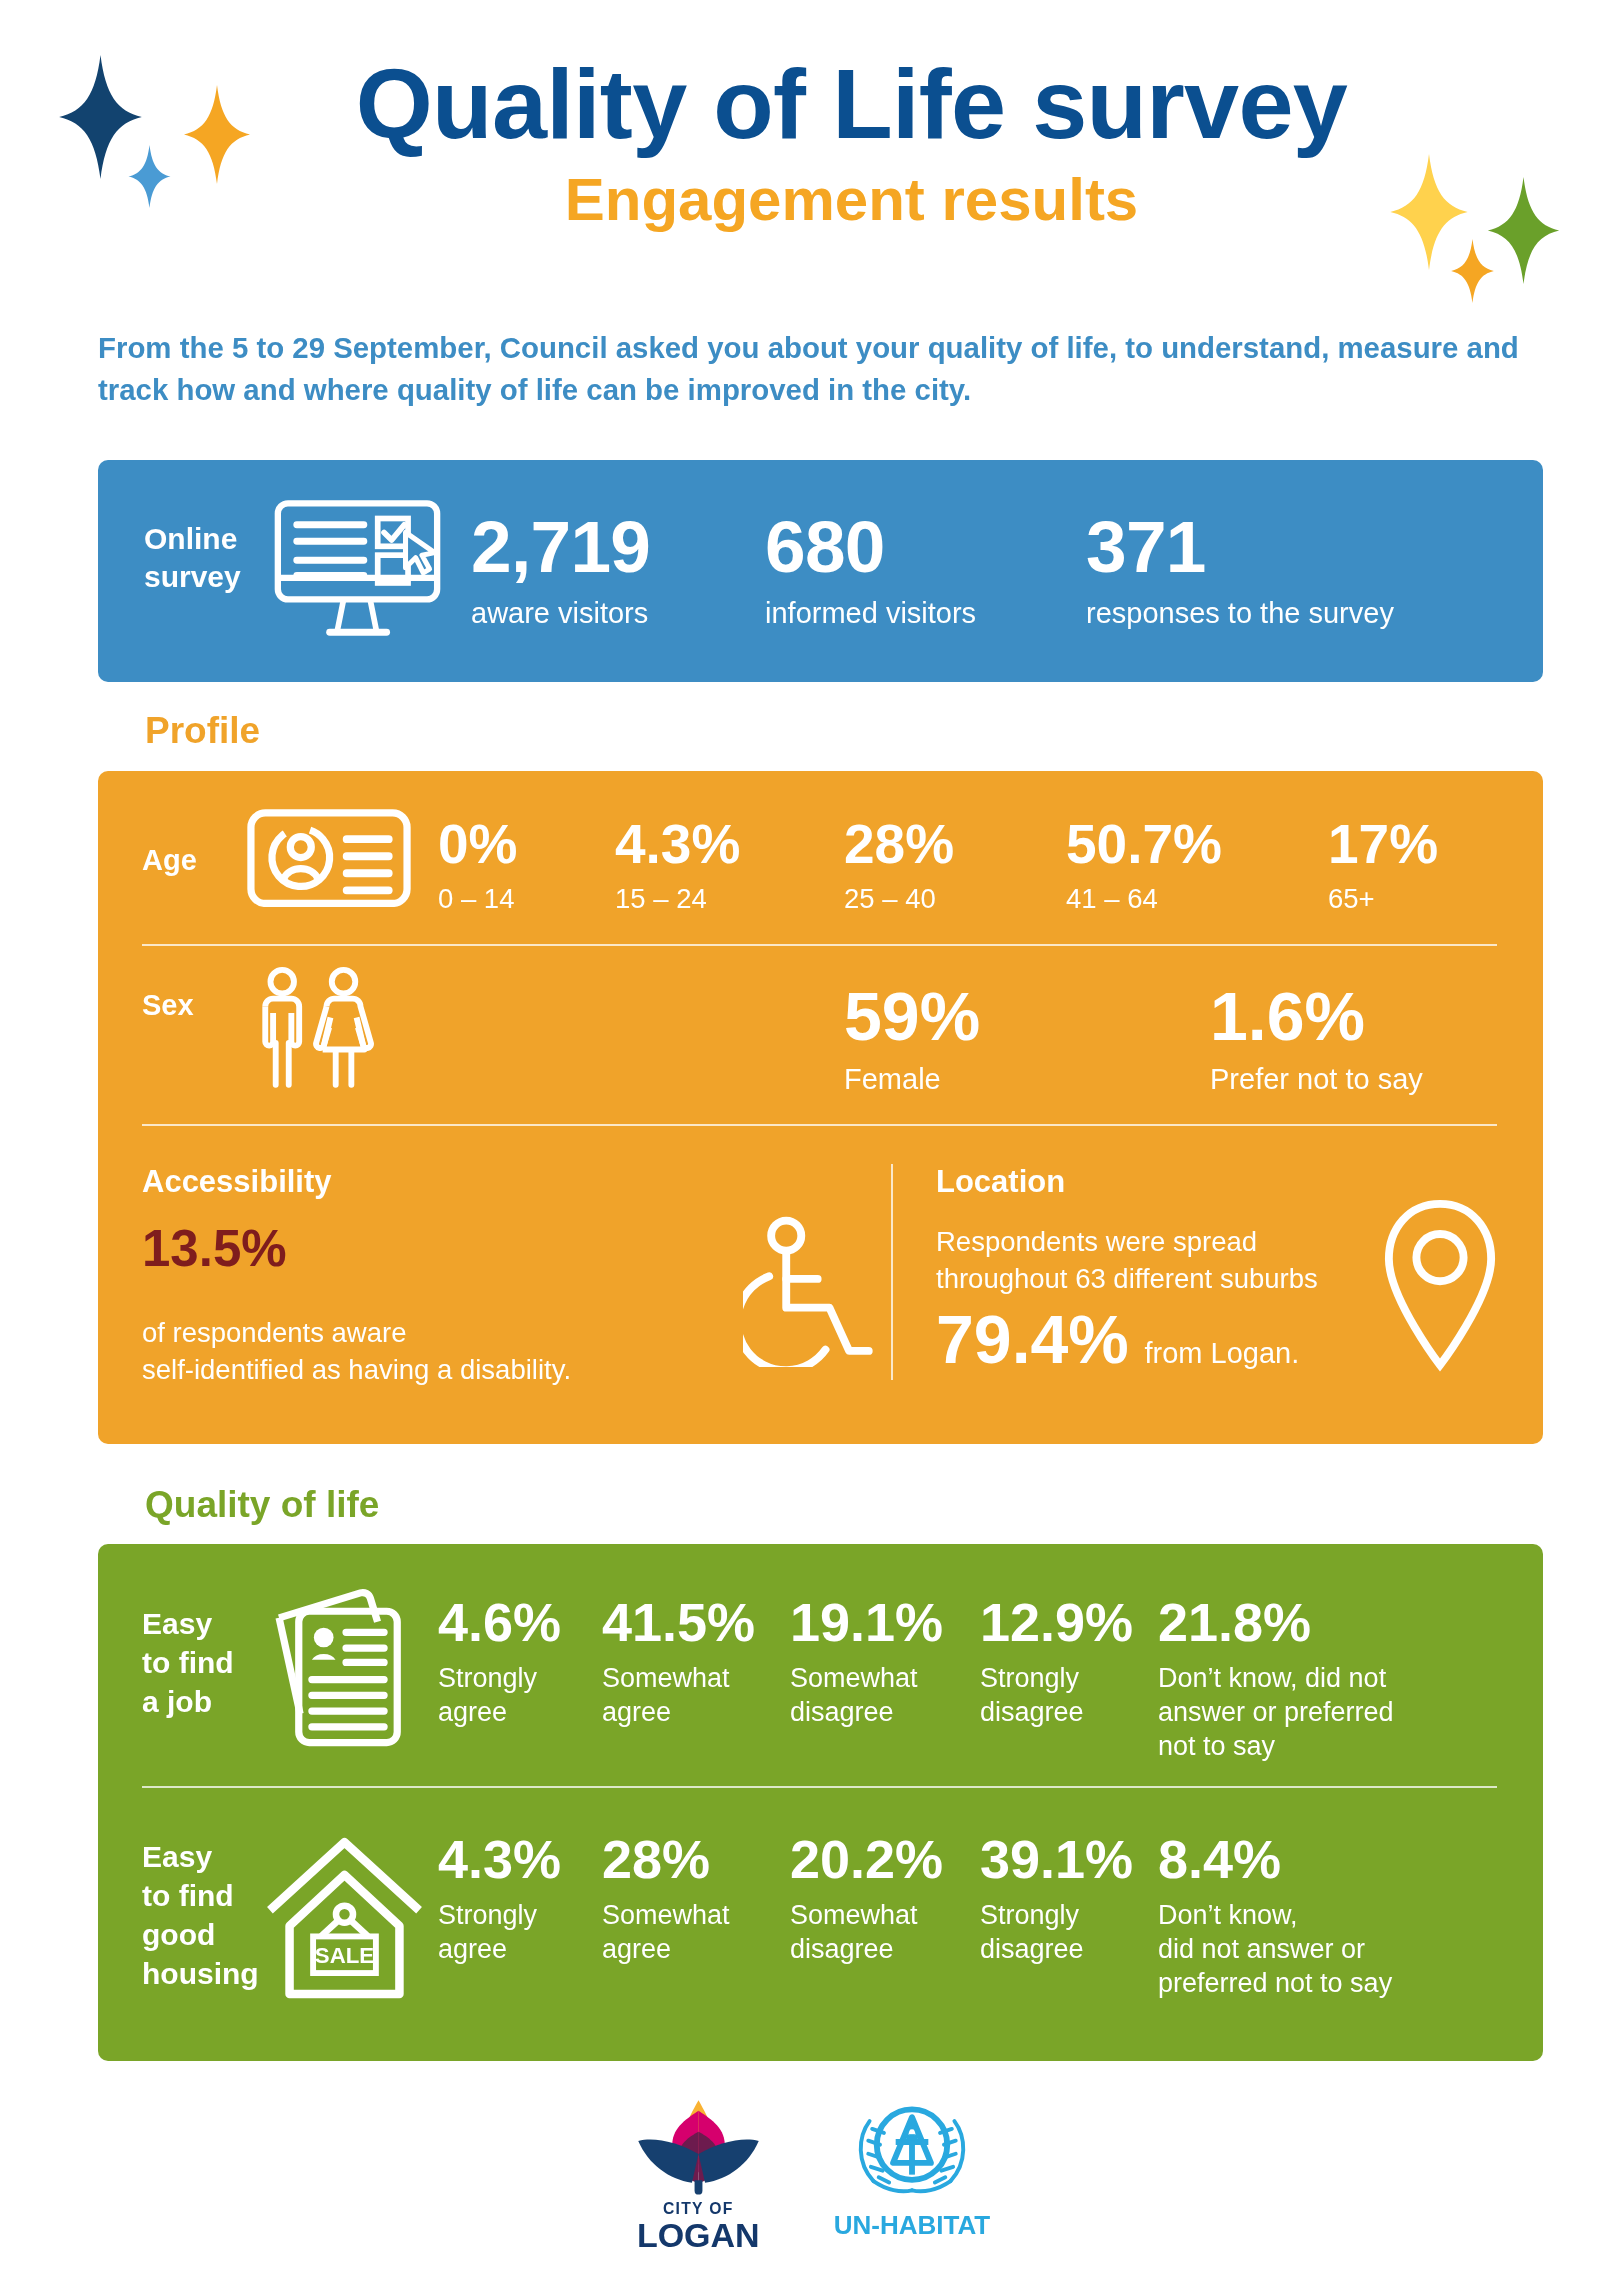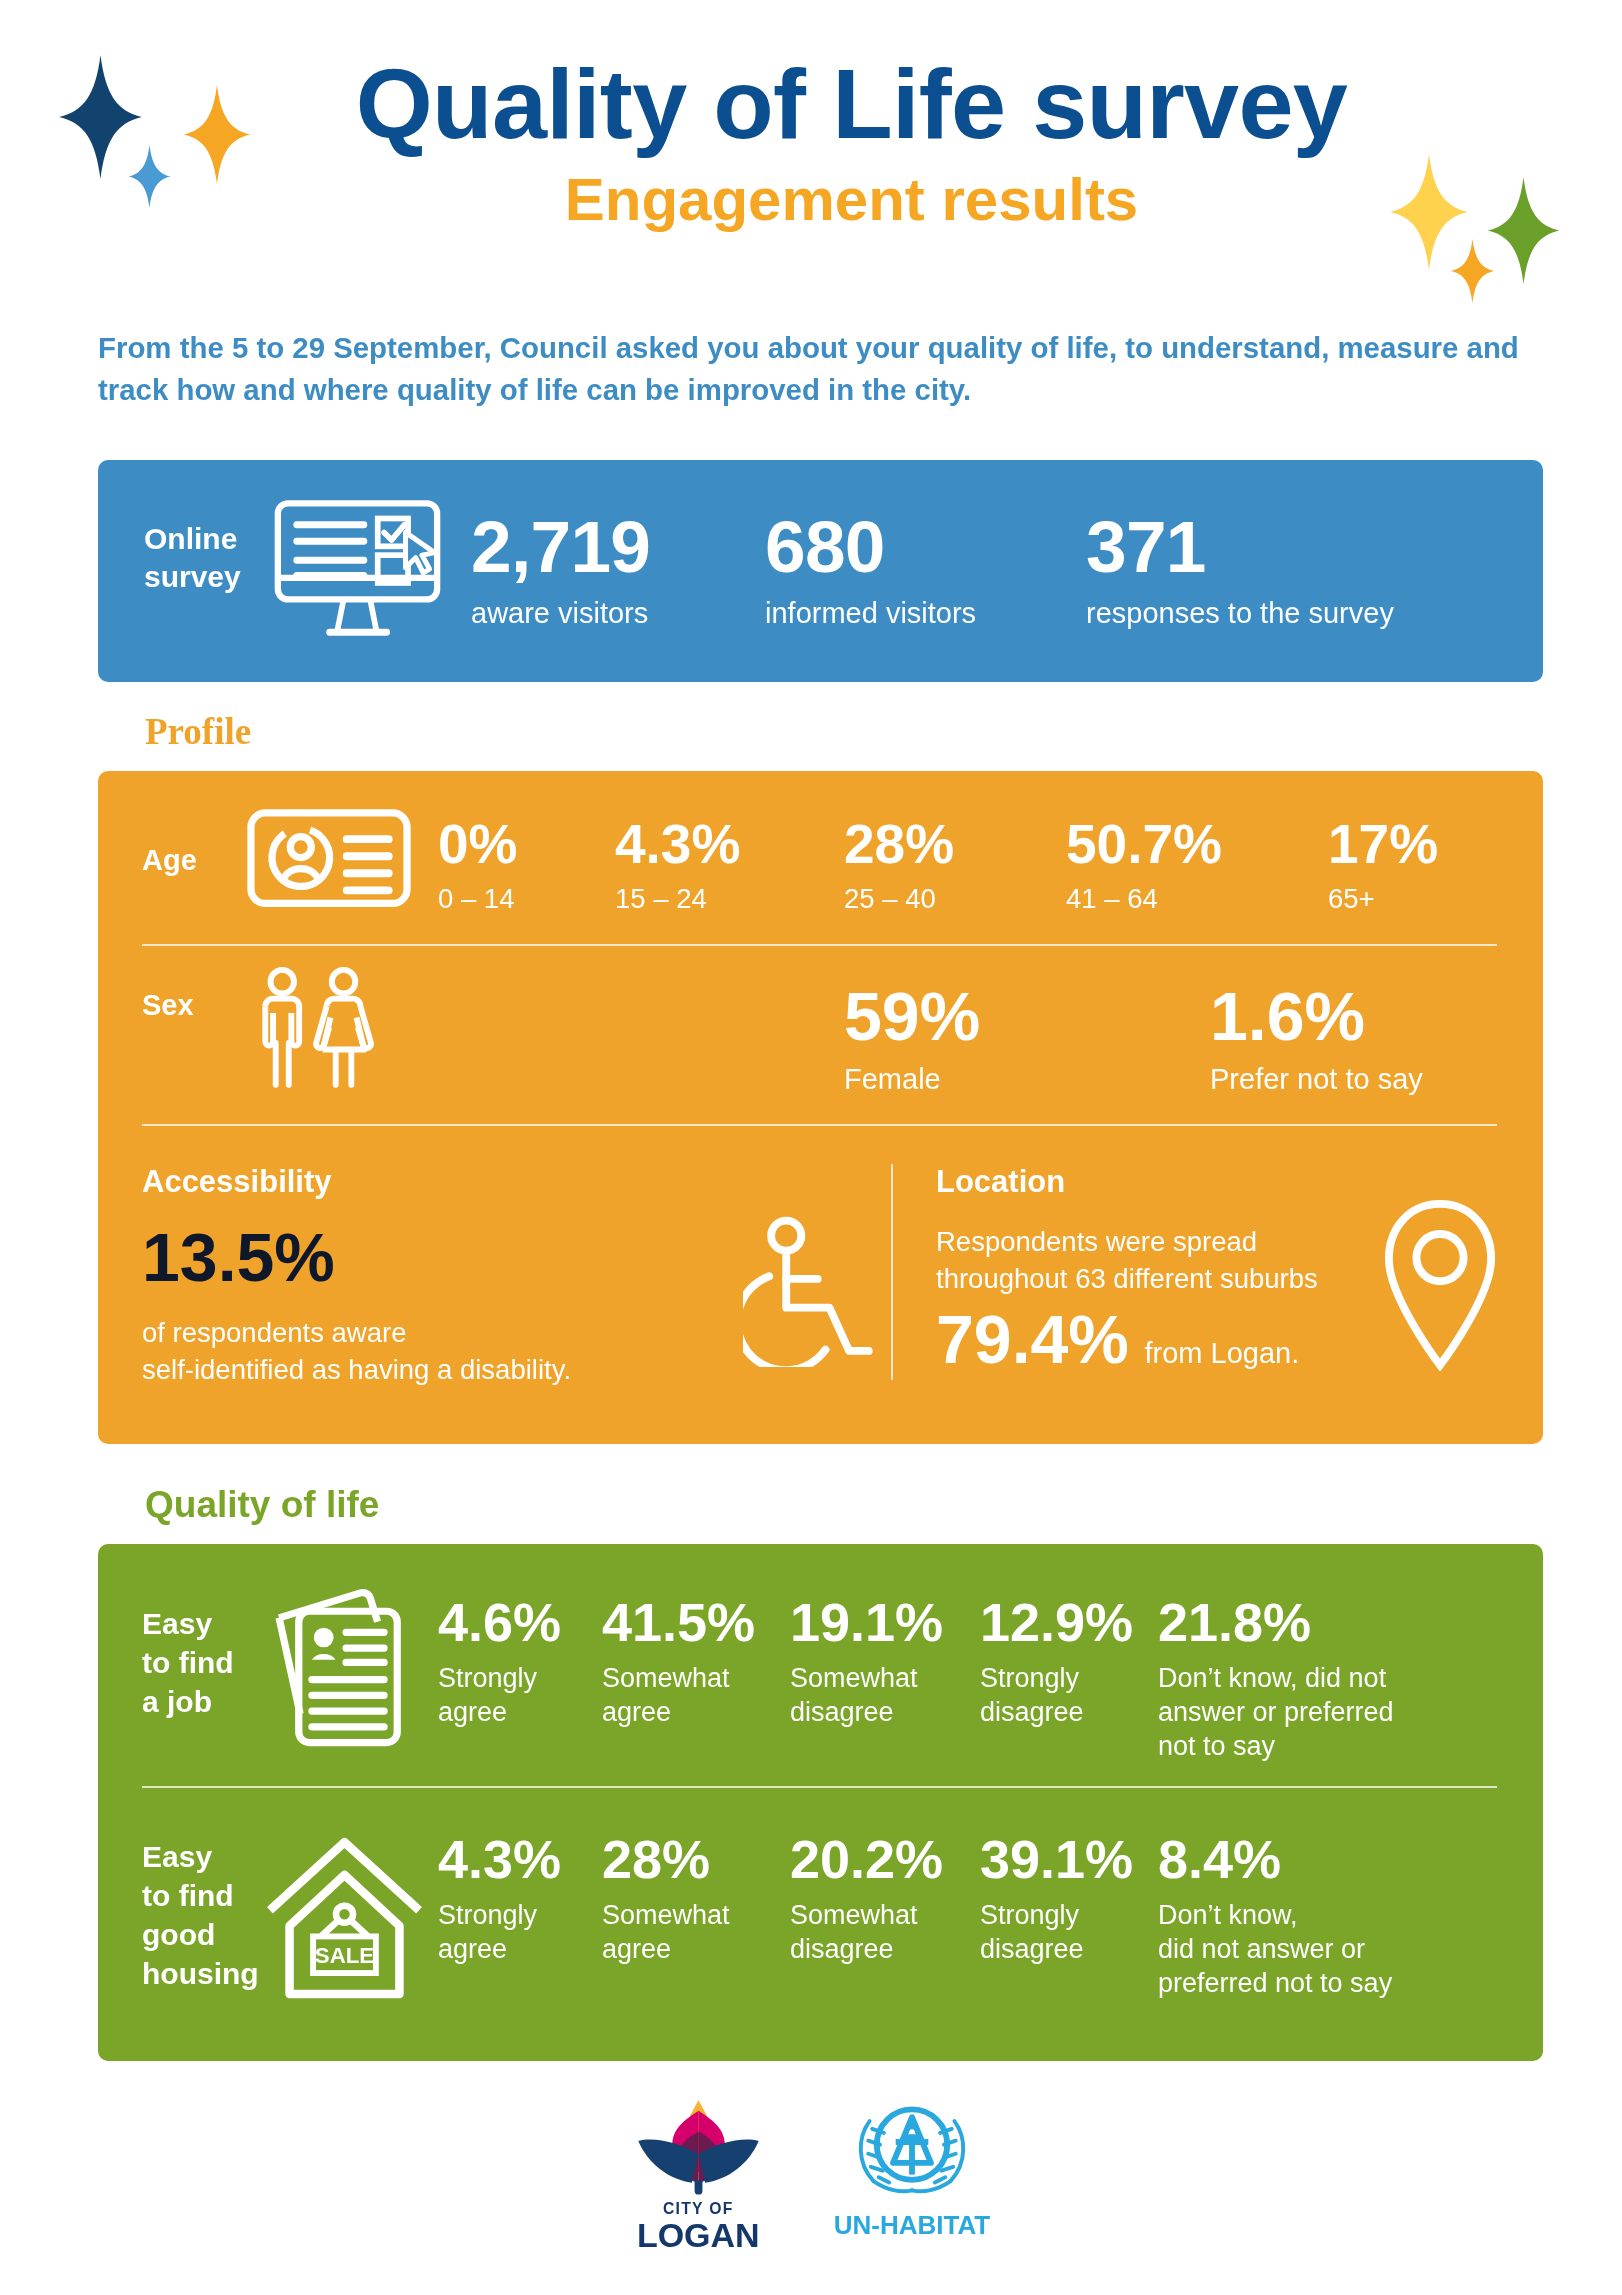--- a/index.html
+++ b/index.html
@@ -32,21 +32,21 @@
     font-size: 29.4px; font-weight: bold; color: #3d8dc4; line-height: 1.42;
   }
 
   
   .panel { position: absolute; border-radius: 10px; }
   .panel-blue  { background: #3d8dc4; }
   .panel-orange{ background: #f0a32a; }
   .panel-green { background: #7aa528; }
 
   .sec-heading { position: absolute; font-size: 37px; font-weight: bold; }
-  .h-orange { color: #f0a32a; font-family: Liberation Serif, serif; }
+  .h-orange { color: #f0a32a; }
   .h-green  { color: #7aa528; }
 
   
   .blue-box { left: 98px; top: 460px; width: 1445px; height: 222px; }
   .online-label {
     position: absolute; left: 46px; top: 60px; width: 151px;
     color: #fff; font-size: 30px; font-weight: bold; line-height: 1.28;
   }
   .monitor-icon { position: absolute; left: 171px; top: 37px; width: 177px; height: 160px; }
   .stat { position: absolute; color: #fff; }
@@ -63,21 +63,21 @@
     position: absolute; height: 2px; background: rgba(255,255,255,0.75);
     left: 44px; width: 1355px;
   }
   .age-item, .sex-item { position: absolute; color: #fff; }
   .age-item .num { font-size: 55px; font-weight: bold; line-height: 1; }
   .age-item .lbl { font-size: 27.5px; margin-top: 11.8px; line-height: 1.1; white-space: nowrap; }
   .sex-item .num { font-size: 68px; font-weight: bold; line-height: 1; }
   .sex-item .lbl { font-size: 29px; margin-top: 14.4px; line-height: 1.1; white-space: nowrap; }
 
   .sub-head { position: absolute; color: #fff; font-size: 31px; font-weight: bold; }
-  .big-pct  { position: absolute; color: #0f172a; font-size: 68px; font-weight: bold; line-height: 1; }
+  .big-pct  { position: absolute; color: #7f1d1d; font-size: 51px; font-weight: bold; line-height: 1; }
   .body-txt { position: absolute; color: #fff; font-size: 27.5px; line-height: 1.36; }
   .v-divider { position: absolute; width: 2px; background: rgba(255,255,255,0.75); }
 
   
   .qol-heading { left: 145px; top: 1484px; }
   .green-box { left: 98px; top: 1544px; width: 1445px; height: 517px; }
   .q-label {
     position: absolute; color: #fff; font-size: 30px; font-weight: bold; line-height: 1.3;
   }
   .q-item { position: absolute; color: #fff; }

